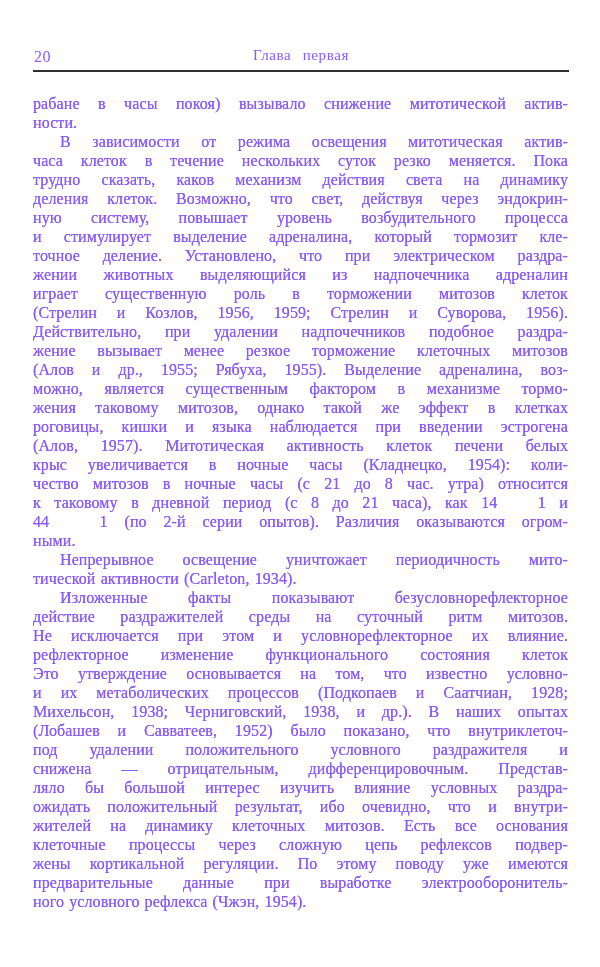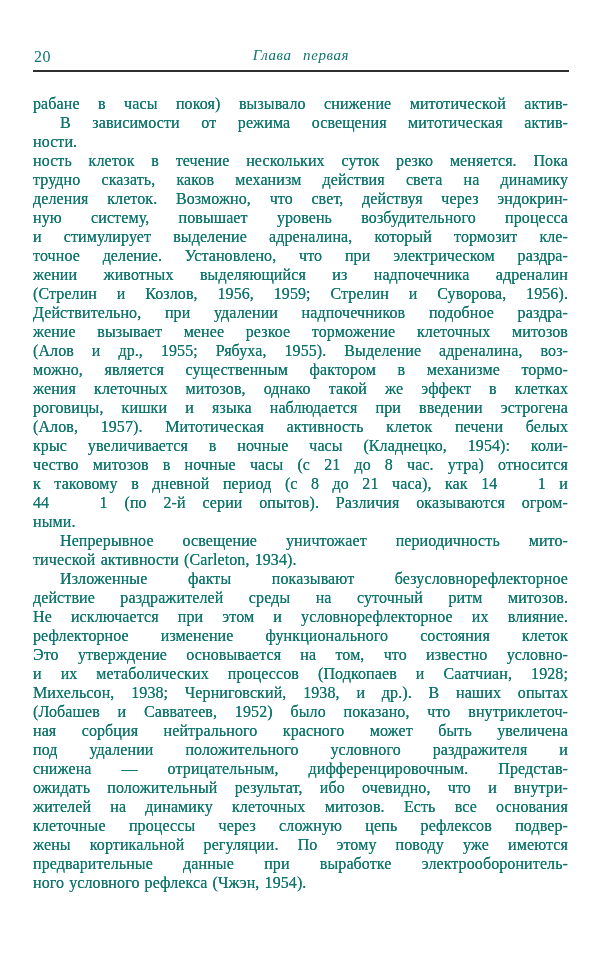--- a/index.html
+++ b/index.html
@@ -6,42 +6,41 @@
     margin: 0;
     padding: 0;
     background: #ffffff;
   }
   .page {
     position: relative;
     width: 600px;
     height: 967px;
     background: #ffffff;
     font-family: "Liberation Serif", serif;
-    color: #0f766e;
+    color: #8b5cf6;
     overflow: hidden;
   }
   .running-head {
     position: absolute;
     top: 47px;
     left: 33px;
     width: 536px;
     height: 20px;
   }
   .pagenum {
     position: absolute;
     left: 1px;
     top: 1px;
     font-size: 16px;
     letter-spacing: 0.5px;
   }
   .running-title {
     display: block;
     width: 100%;
     text-align: center;
-    font-style: italic;
     font-size: 15px;
     letter-spacing: 0.6px;
     word-spacing: 7px;
   }
   .rule {
     position: absolute;
     top: 70px;
     left: 33px;
     width: 536px;
     height: 0;
@@ -73,55 +72,56 @@
 <body>
 
 <div class="page">
   <header class="running-head">
     <span class="pagenum">20</span>
     <span class="running-title">Глава первая</span>
   </header>
   <div class="rule"></div>
   <main class="body-text" id="body-lines">
       <div class="line">рабане в часы покоя) вызывало снижение митотической актив-</div>
+      <div class="line par-end">ности.</div>
       <div class="line indent">В зависимости от режима освещения митотическая актив-</div>
-      <div class="line par-end">ности.</div>
-      <div class="line">ность клеток в течение нескольких суток резко меняется. Пока</div>
+      <div class="line">часа клеток в течение нескольких суток резко меняется. Пока</div>
       <div class="line">трудно сказать, каков механизм действия света на динамику</div>
       <div class="line">деления клеток. Возможно, что свет, действуя через эндокрин-</div>
       <div class="line">ную систему, повышает уровень возбудительного процесса</div>
       <div class="line">и стимулирует выделение адреналина, который тормозит кле-</div>
       <div class="line">точное деление. Установлено, что при электрическом раздра-</div>
       <div class="line">жении животных выделяющийся из надпочечника адреналин</div>
+      <div class="line">играет существенную роль в торможении митозов клеток</div>
       <div class="line">(Стрелин и Козлов, 1956, 1959; Стрелин и Суворова, 1956).</div>
       <div class="line">Действительно, при удалении надпочечников подобное раздра-</div>
       <div class="line">жение вызывает менее резкое торможение клеточных митозов</div>
       <div class="line">(Алов и др., 1955; Рябуха, 1955). Выделение адреналина, воз-</div>
       <div class="line">можно, является существенным фактором в механизме тормо-</div>
-      <div class="line">жения клеточных митозов, однако такой же эффект в клетках</div>
+      <div class="line">жения таковому митозов, однако такой же эффект в клетках</div>
       <div class="line">роговицы, кишки и языка наблюдается при введении эстрогена</div>
       <div class="line">(Алов, 1957). Митотическая активность клеток печени белых</div>
       <div class="line">крыс увеличивается в ночные часы (Кладнецко, 1954): коли-</div>
       <div class="line">чество митозов в ночные часы (с 21 до 8 час. утра) относится</div>
       <div class="line">к таковому в дневной период (с 8 до 21 часа), как 14&nbsp;&nbsp;&nbsp;1 и</div>
       <div class="line">44&nbsp;&nbsp;&nbsp;1 (по 2-й серии опытов). Различия оказываются огром-</div>
       <div class="line par-end">ными.</div>
       <div class="line indent">Непрерывное освещение уничтожает периодичность мито-</div>
       <div class="line par-end">тической активности (Carleton, 1934).</div>
       <div class="line indent">Изложенные факты показывают безусловнорефлекторное</div>
       <div class="line">действие раздражителей среды на суточный ритм митозов.</div>
       <div class="line">Не исключается при этом и условнорефлекторное их влияние.</div>
       <div class="line">рефлекторное изменение функционального состояния клеток</div>
       <div class="line">Это утверждение основывается на том, что известно условно-</div>
       <div class="line">и их метаболических процессов (Подкопаев и Саатчиан, 1928;</div>
       <div class="line">Михельсон, 1938; Черниговский, 1938, и др.). В наших опытах</div>
       <div class="line">(Лобашев и Савватеев, 1952) было показано, что внутриклеточ-</div>
-      <div class="line">ная сорбция нейтрального красного может быть увеличена</div>
       <div class="line">под удалении положительного условного раздражителя и</div>
       <div class="line">снижена — отрицательным, дифференцировочным. Представ-</div>
+      <div class="line">ляло бы большой интерес изучить влияние условных раздра-</div>
       <div class="line">ожидать положительный результат, ибо очевидно, что и внутри-</div>
       <div class="line">жителей на динамику клеточных митозов. Есть все основания</div>
       <div class="line">клеточные процессы через сложную цепь рефлексов подвер-</div>
       <div class="line">жены кортикальной регуляции. По этому поводу уже имеются</div>
       <div class="line">предварительные данные при выработке электрооборонитель-</div>
       <div class="line par-end">ного условного рефлекса (Чжэн, 1954).</div>
     </main>
 </div>
 
 </body></html>

